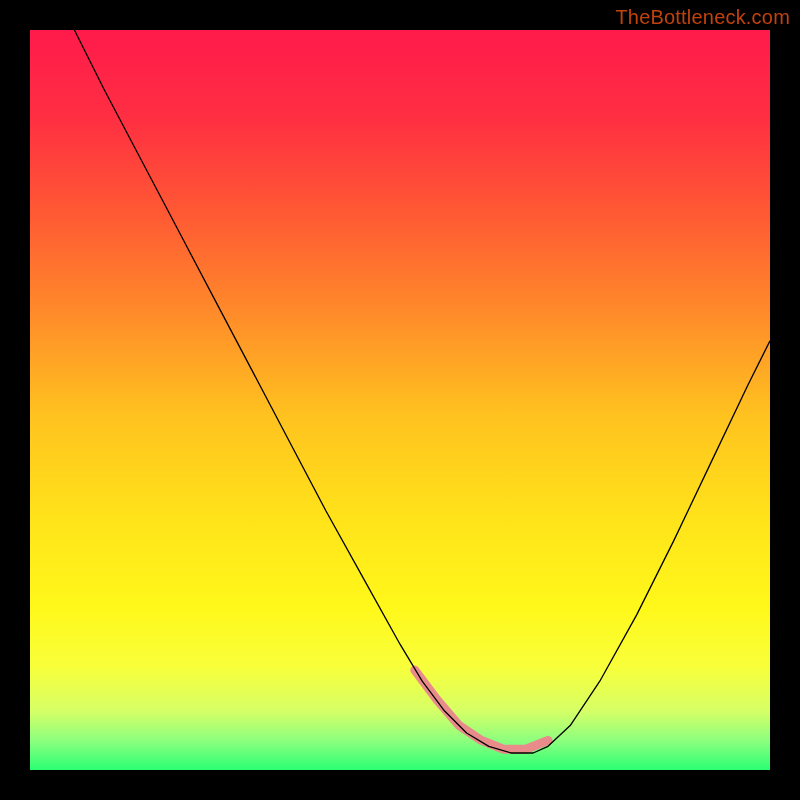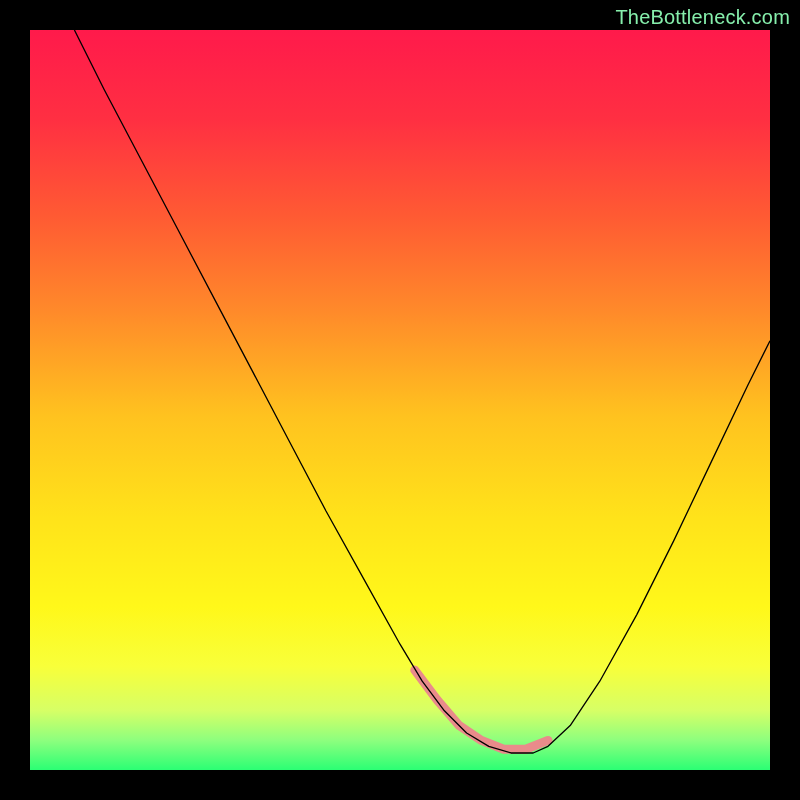--- a/index.html
+++ b/index.html
@@ -23,21 +23,21 @@
     position: absolute;
     left: 30px;
     top: 30px;
     width: 740px;
     height: 740px;
   }
   .watermark {
     position: absolute;
     top: 6px;
     right: 10px;
-    color: #86efac;
+    color: #c2410c;
     font-size: 20px;
     font-weight: 500;
     letter-spacing: 0.2px;
     user-select: none;
   }
   svg { display: block; }
 </style>
 </head>
 <body>
 

